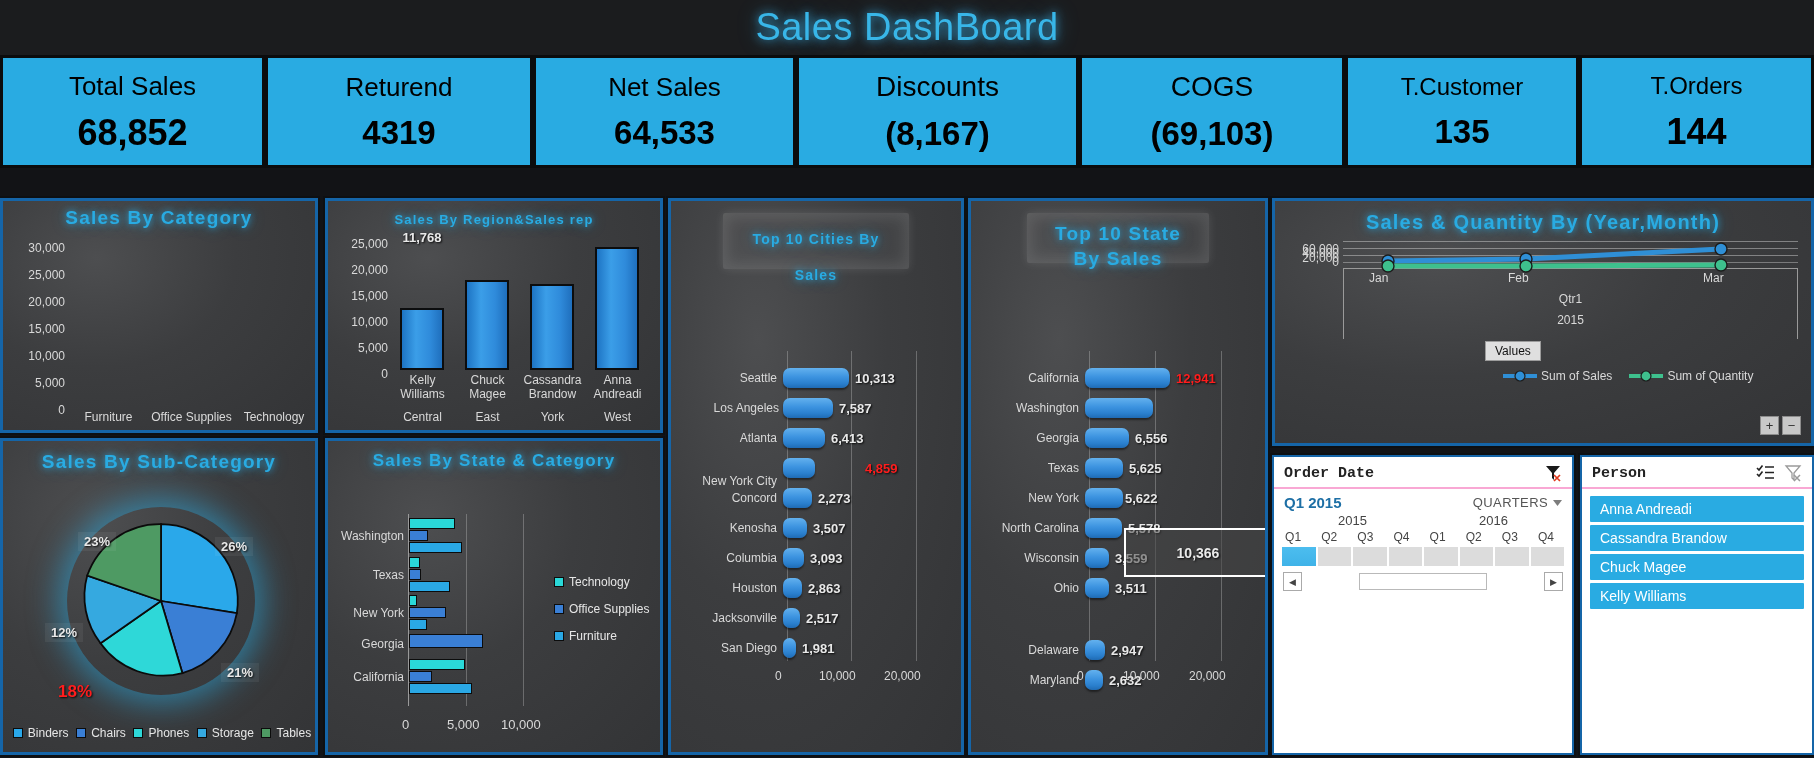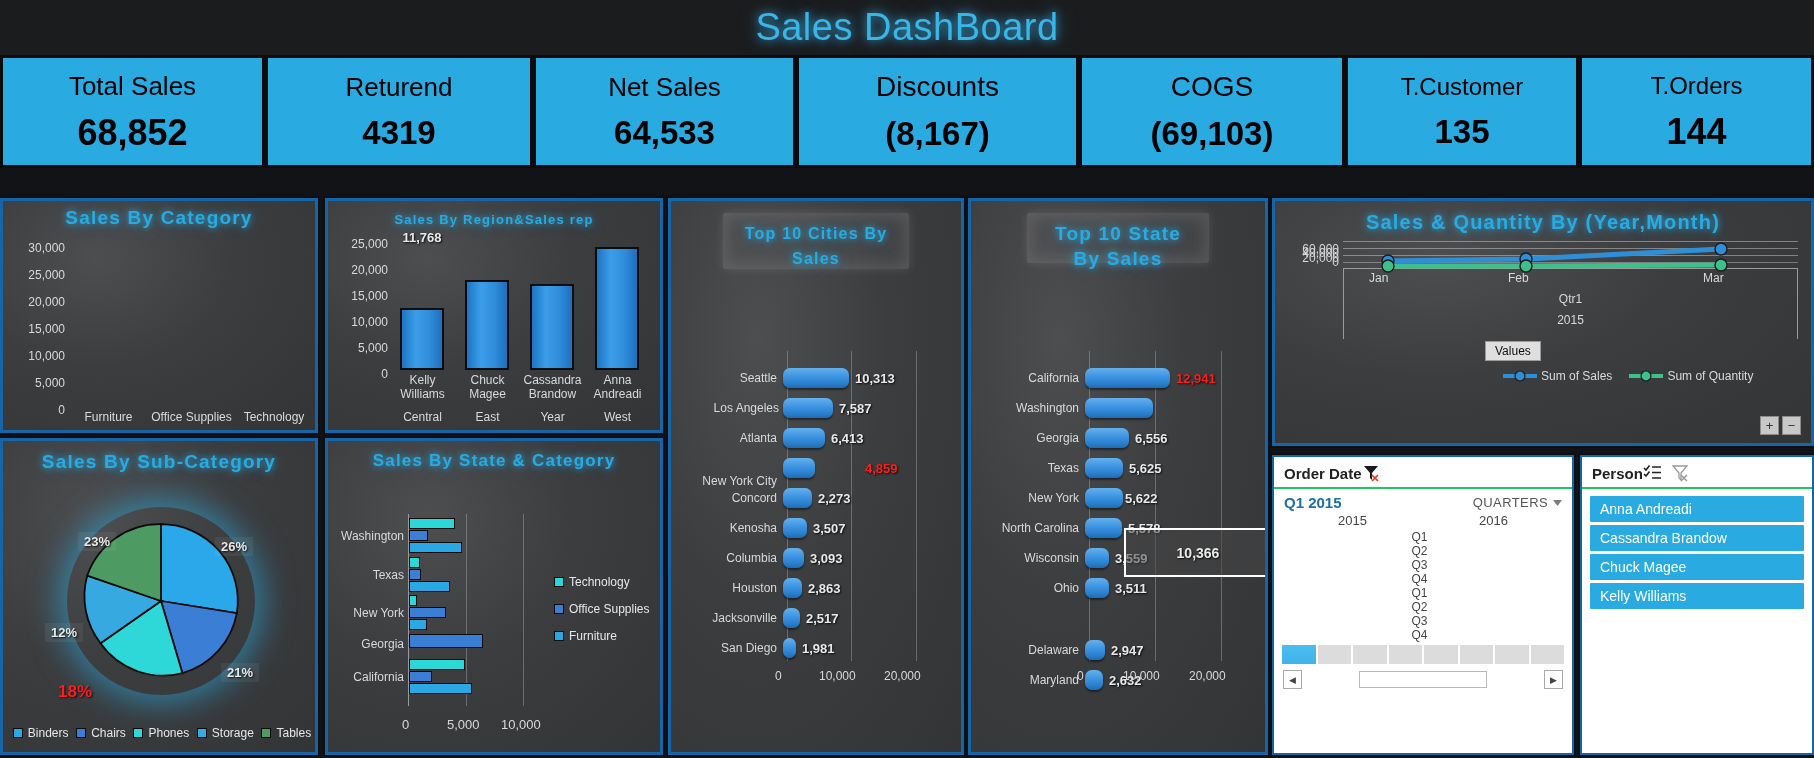--- a/index.html
+++ b/index.html
@@ -78,32 +78,32 @@
     box-shadow:0 2px 2px rgba(0,0,0,.45);
   }
   .gridline{ position:absolute; width:1px; background:rgba(200,200,200,.35); }
 
   
   .slicer{
     position:absolute; background:#fff; border:2px solid #1565a8;
     box-shadow:0 0 0 2px #0d1013;
   }
   .slicer-head{
-    display:flex; align-items:center; 
-    padding:7px 10px 5px 10px; border-bottom:2px solid #22c55e;
+    display:flex; align-items:center; justify-content:space-between;
+    padding:7px 10px 5px 10px; border-bottom:2px solid #f9a8d4;font-family:Liberation Mono, monospace;
   }
   .slicer-title{ font-size:15px; font-weight:bold; color:#222; }
   .slicer-icons{ display:flex; gap:9px; align-items:center; }
 
   .ts-row1{ display:flex; justify-content:space-between; align-items:center; padding:5px 10px 2px 10px; }
   .ts-sel{ color:#1d6fa5; font-size:15px; font-weight:bold; }
   .ts-level{ color:#555; font-size:13px; letter-spacing:.4px; display:flex; align-items:center; gap:5px;}
   .ts-years{ display:flex; padding:0 8px; }
   .ts-year{ flex:1; text-align:center; color:#444; font-size:13px; }
-  .ts-qs{ display:flex; padding:2px 8px 0 1px;flex-direction:column; }
+  .ts-qs{ display:flex; padding:2px 8px 0 1px; }
   .ts-q{ flex:1; text-align:center; color:#444; font-size:12px; }
   .ts-bar{ display:flex; padding:3px 8px 0 8px; gap:2px; }
   .ts-cell{ flex:1; height:19px; background:#dcdcdc; }
   .ts-cell.on{ background:linear-gradient(to bottom,#4cbdef,#3fb3e8); }
   .ts-nav{ display:flex; align-items:center; justify-content:space-between; padding:6px 9px 0 9px; }
   .ts-btn{ width:19px; height:19px; border:1px solid #aaa; background:#fff;
            display:flex; align-items:center; justify-content:center; font-size:9px; color:#444; }
   .ts-scroll{ width:128px; height:17px; border:1px solid #b9b9b9; background:#fff; }
 
   .p-item{
@@ -222,28 +222,28 @@
         <div class="axlabel">Cassandra Brandow</div>
       </div>
       <div style="width:65px; text-align:center;">
         <div class="axlabel">Anna Andreadi</div>
       </div>
     </div>
 
     <div style="position:absolute; left:62px; top:209px; width:268px; display:flex;">
       <div class="axlabel" style="width:65px; text-align:center;">Central</div>
       <div class="axlabel" style="width:65px; text-align:center;">East</div>
-      <div class="axlabel" style="width:65px; text-align:center;">Year</div>
+      <div class="axlabel" style="width:65px; text-align:center;">York</div>
       <div class="axlabel" style="width:65px; text-align:center;">West</div>
     </div>
   </div>
 
   <div class="panel" style="left:668px; top:198px; width:296px; height:557px;">
     <div style="text-align:center; padding-top:12px;">
-      <span class="ptitle boxed" style="font-size:16px; width:186px; height:56px; line-height:25px;">Top 10 Cities By Sales</span>
+      <span class="ptitle boxed" style="font-size:14px; width:186px; height:56px; line-height:36px;">Top 10 Cities By Sales</span>
     </div>
 
     <div style="position:absolute; left:0; top:150px; width:296px; height:345px;">
 
       <div class="gridline" style="left:116px; top:0; height:310px;"></div>
       <div class="gridline" style="left:180px; top:0; height:310px;"></div>
       <div class="gridline" style="left:245px; top:0; height:310px;"></div>
 
       <div style="position:absolute; left:0; top:12px; width:296px;">
         <div style="display:flex; align-items:center; height:30px;">

